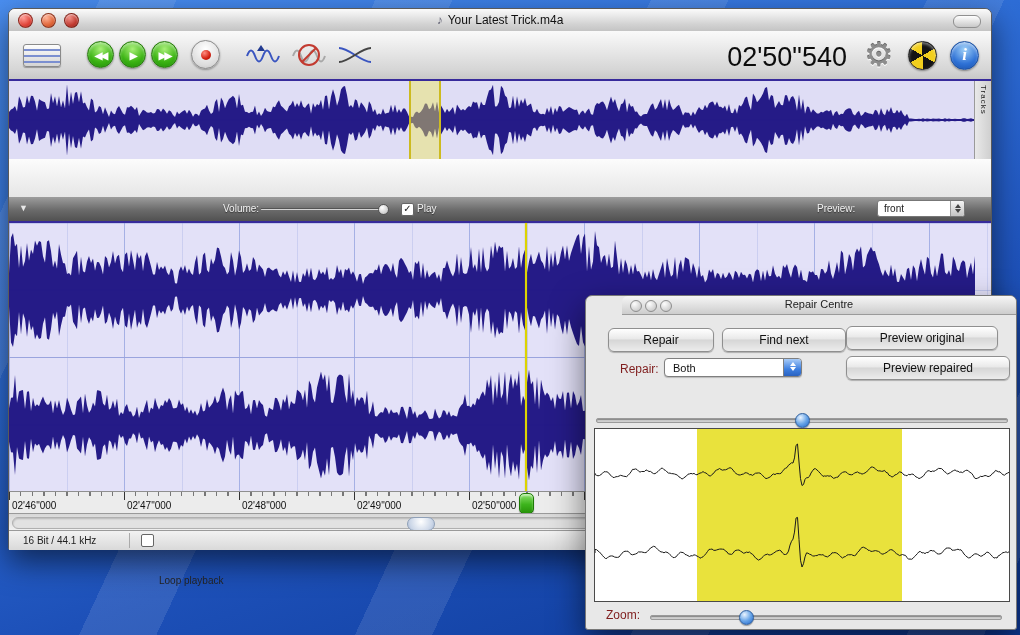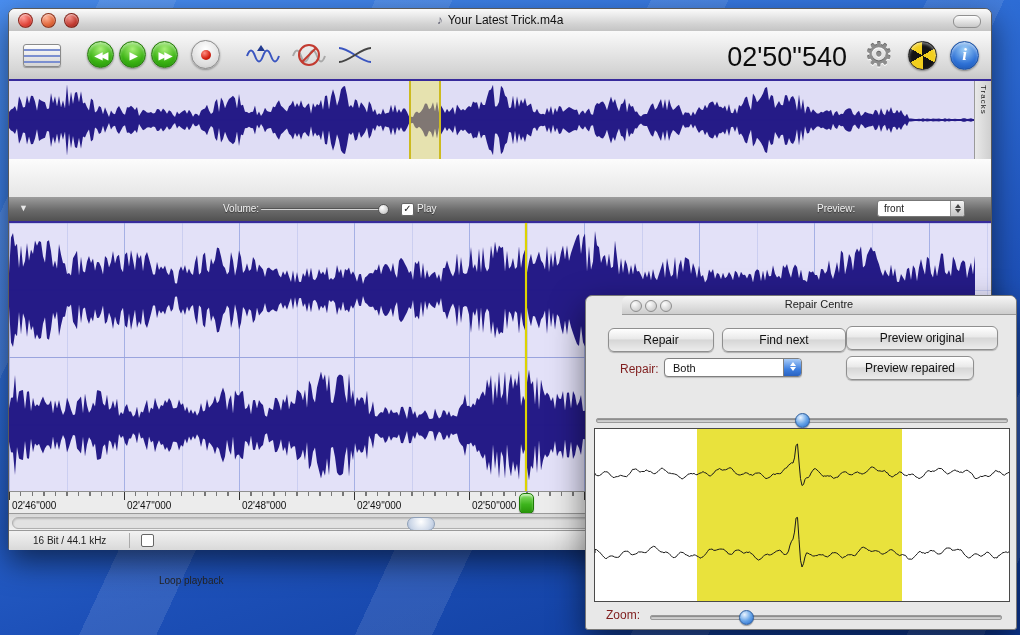--- a/index.html
+++ b/index.html
@@ -103,21 +103,21 @@
   .time-marker{position:absolute;left:510px;top:1px;width:13px;height:19px;border-radius:5px;border:1px solid #1d7a06;
     background:linear-gradient(#8ae06a,#3db41c 55%,#279309);box-shadow:0 1px 1px rgba(0,0,0,.4), inset 0 2px 2px rgba(255,255,255,.5);}
   
   .hscroll{position:absolute;left:0;top:504px;right:0;height:17px;background:linear-gradient(#d8d8d8,#f2f2f2);border-top:1px solid #9a9a9a;}
   .hscroll::before{content:'';position:absolute;left:3px;right:3px;top:3px;height:10px;border-radius:6px;
     background:#e2e2e2;border:1px solid #b0b0b0;box-shadow:inset 0 1px 2px rgba(0,0,0,.2);}
   .hthumb{position:absolute;left:398px;top:3px;width:26px;height:12px;border-radius:7px;border:1px solid #8fa0b8;
     background:radial-gradient(circle at 50% 30%,#ffffff,#ccd7e8 70%,#aebdd6);}
   .statusbar{position:absolute;left:0;top:521px;right:0;height:19px;background:linear-gradient(#f2f2f2,#d9d9d9);
     border-top:1px solid #9a9a9a;font-size:10px;color:#222;}
-  .statusbar .fmt{position:absolute;left:24px;top:4px;}
+  .statusbar .fmt{position:absolute;left:14px;top:4px;}
   .statusbar .divider{position:absolute;left:120px;top:2px;bottom:2px;width:1px;background:#aaa;}
   .chk-loop{position:absolute;left:132px;top:3px;}
   .statusbar .loop-lbl{position:absolute;left:150px;top:4px;margin-top:40px;}
   
   .repair-window{position:absolute;left:585px;top:295px;width:430px;height:333px;background:#e8e8e8;
     border:1px solid #787878;border-radius:7px 7px 3px 3px;box-shadow:0 14px 34px rgba(0,0,0,.55);}
   .r-titlebar{position:absolute;left:0;top:0;right:0;height:18px;border-radius:6px 6px 0 0;
     background:linear-gradient(#f6f6f6,#cdcdcd);border-bottom:1px solid #9a9a9a;margin-left:36px;}
   .rtl{position:absolute;top:4px;width:10px;height:10px;border-radius:50%;border:1px solid #8e8e8e;
     background:radial-gradient(circle at 35% 30%,#fdfdfd,#bdbdbd);}
@@ -275,21 +275,21 @@
     <div class="r-titlebar">
       <span class="rtl" style="left:8px"></span>
       <span class="rtl" style="left:23px"></span>
       <span class="rtl" style="left:38px"></span>
       <span class="r-title">Repair Centre</span>
     </div>
 
     <button class="aqua-btn" style="left:22px;top:32px;width:106px">Repair</button>
     <button class="aqua-btn" style="left:136px;top:32px;width:124px">Find next</button>
     <button class="aqua-btn" style="left:260px;top:30px;width:152px">Preview original</button>
-    <button class="aqua-btn" style="left:260px;top:60px;width:128px">Preview repaired</button>
+    <button class="aqua-btn" style="left:260px;top:60px;width:164px">Preview repaired</button>
 
     <span class="r-label" style="left:34px;top:66px">Repair:</span>
     <div class="r-popup">
       <span>Both</span>
       <span class="r-stepper">
           <i class="up"></i>
           <i class="dn"></i>
         </span>
     </div>
 

